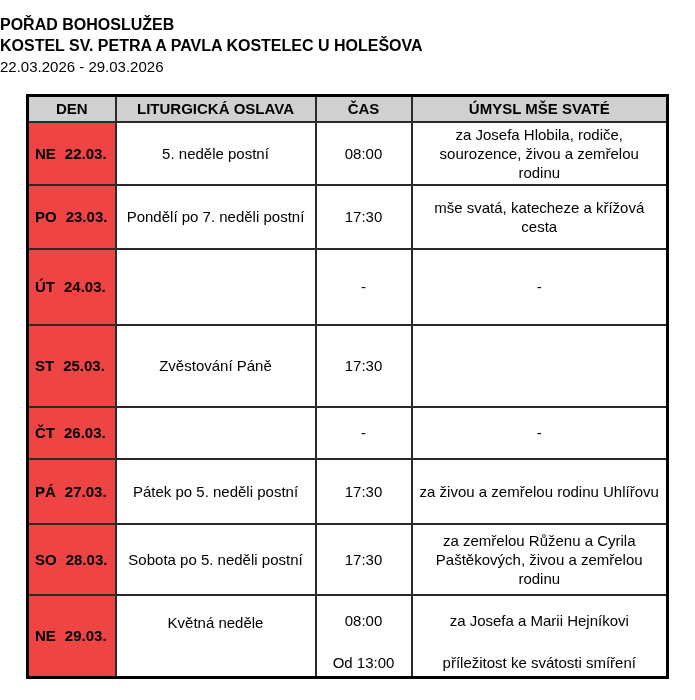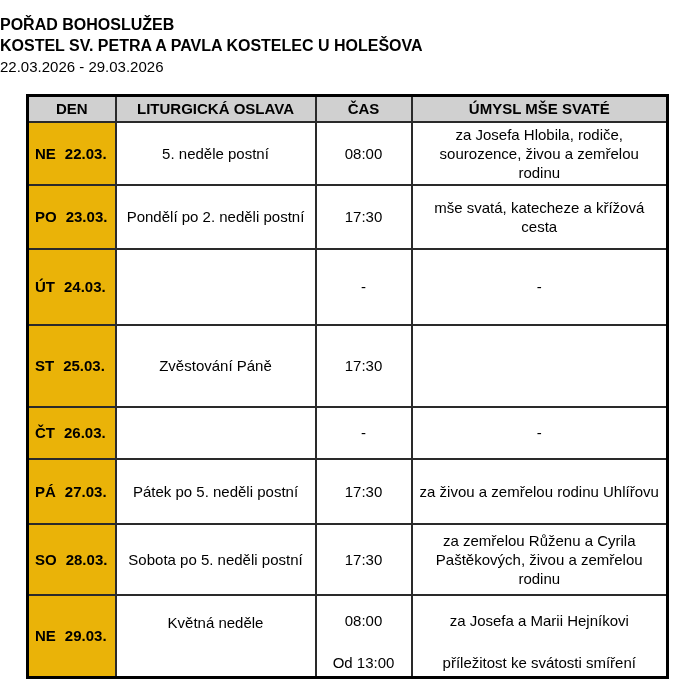--- a/index.html
+++ b/index.html
@@ -46,21 +46,21 @@
     line-height: 19px;
     overflow: hidden;
   }
   .schedule th {
     background: #d0d0d0;
     font-weight: bold;
     height: 26px;
     padding: 2px;
   }
   td.day {
-    background: #eab308;
+    background: #ef4444;
     font-weight: bold;
     text-align: left;
     padding-left: 6px;
   }
   .daywrap {
     display: flex;
     gap: 9px;
     align-items: center;
     white-space: nowrap;
   }
@@ -130,21 +130,21 @@
         <td>za Josefa Hlobila, rodiče, sourozence, živou a zemřelou rodinu</td>
       </tr>
 
       <tr>
         <td class="day">
           <div class="daywrap">
             <span>PO</span>
             <span>23.03.</span>
           </div>
         </td>
-        <td>Pondělí po 2. neděli postní</td>
+        <td>Pondělí po 7. neděli postní</td>
         <td>17:30</td>
         <td>mše svatá, katecheze a křížová cesta</td>
       </tr>
 
       <tr>
         <td class="day">
           <div class="daywrap">
             <span>ÚT</span>
             <span>24.03.</span>
           </div>

